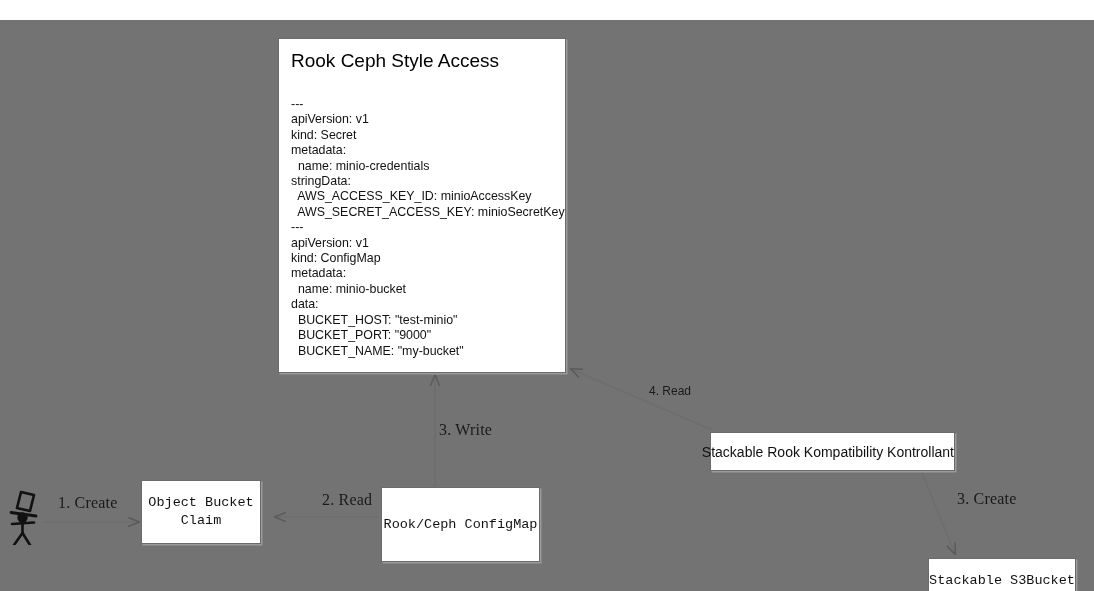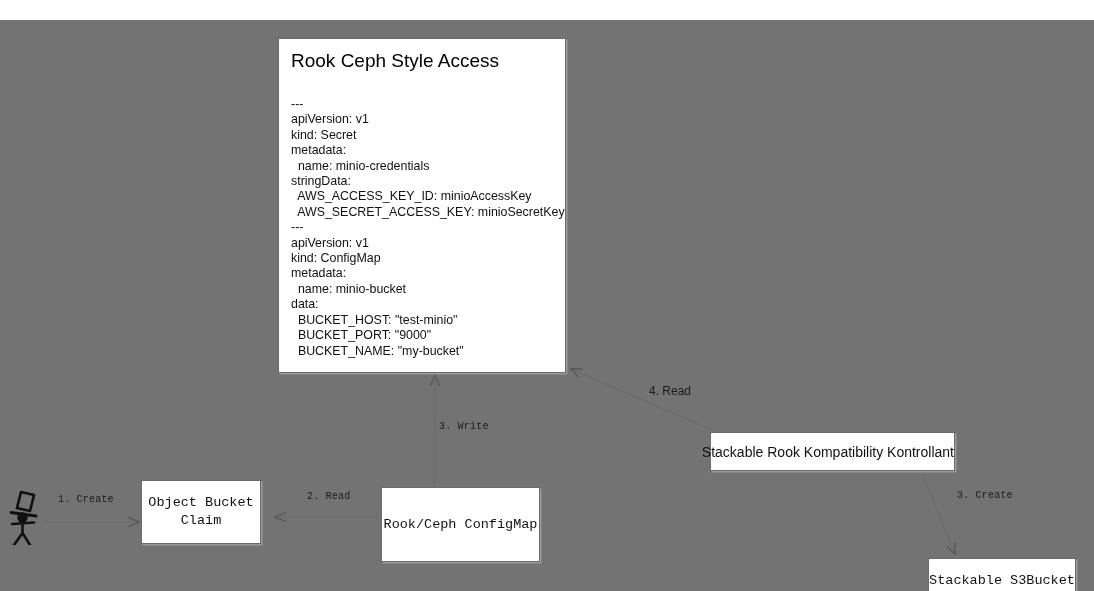--- a/index.html
+++ b/index.html
@@ -105,33 +105,33 @@
   #node-s3bucket {
     left: 928px;
     top: 538px;
     width: 148px;
     height: 46px;
   }
 
   
   .edge-label {
     position: absolute;
-    font-family: Liberation Mono, monospace;
-    font-size: 10px;
+    font-family: Liberation Serif, serif;
+    font-size: 16px;
     color: #1a1a1a;
     white-space: nowrap;
     letter-spacing: 0.2px;
   }
   .edge-label.sans {
     font-family: "Liberation Sans", sans-serif;
     font-size: 12px;
     letter-spacing: 0;
   }
   #label-create1 { left: 58px;  top: 474px; }
-  #label-read2   { left: 307px; top: 471px; }
+  #label-read2   { left: 322px; top: 471px; }
   #label-write3  { left: 439px; top: 401px; }
   #label-read4   { left: 649px; top: 364px; }
   #label-create5 { left: 957px; top: 470px; }
 
   
   #actor {
     position: absolute;
     left: 5px;
     top: 469px;
     width: 42px;

